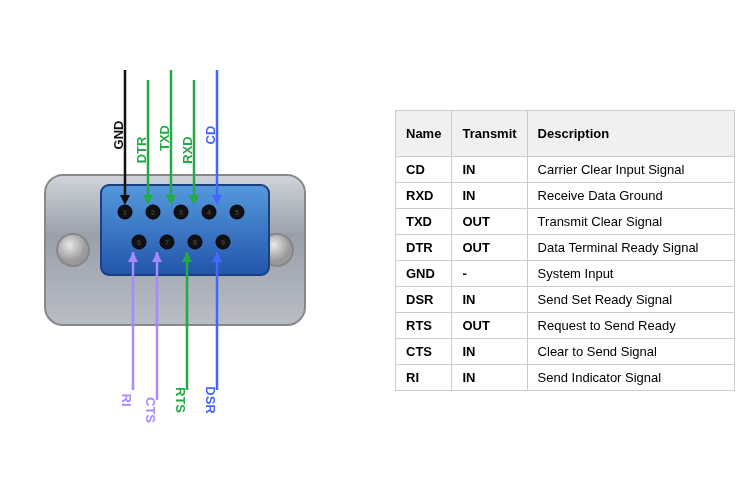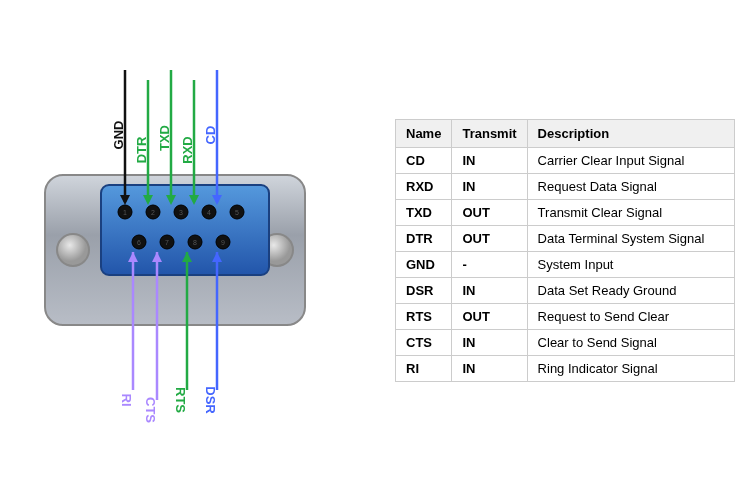--- a/index.html
+++ b/index.html
@@ -36,21 +36,21 @@
       align-items: center;
       justify-content: flex-start;
     }
     table {
       border-collapse: collapse;
       font-size: 13px;
       width: 340px;
     }
     th {
       background: #f0f0f0;
-      padding: 6px 10px;
+      padding: 15px 10px;
       text-align: left;
       border: 1px solid #ccc;
       font-weight: bold;
       font-size: 13px;
     }
     td {
       padding: 5px 10px;
       border: 1px solid #ccc;
       vertical-align: middle;
     }
@@ -168,53 +168,53 @@
       </thead>
       <tbody id="table-body">
       <tr>
     <td>CD</td>
     <td>IN</td>
     <td>Carrier Clear Input Signal</td>
   </tr>
           <tr>
     <td>RXD</td>
     <td>IN</td>
-    <td>Request Data Signal</td>
+    <td>Receive Data Ground</td>
   </tr>
           <tr>
     <td>TXD</td>
     <td>OUT</td>
     <td>Transmit Clear Signal</td>
   </tr>
           <tr>
     <td>DTR</td>
     <td>OUT</td>
-    <td>Data Terminal System Signal</td>
+    <td>Data Terminal Ready Signal</td>
   </tr>
           <tr>
     <td>GND</td>
     <td>-</td>
     <td>System Input</td>
   </tr>
           <tr>
     <td>DSR</td>
     <td>IN</td>
-    <td>Data Set Ready Ground</td>
+    <td>Send Set Ready Signal</td>
   </tr>
           <tr>
     <td>RTS</td>
     <td>OUT</td>
-    <td>Request to Send Clear</td>
+    <td>Request to Send Ready</td>
   </tr>
           <tr>
     <td>CTS</td>
     <td>IN</td>
     <td>Clear to Send Signal</td>
   </tr>
           <tr>
     <td>RI</td>
     <td>IN</td>
-    <td>Ring Indicator Signal</td>
+    <td>Send Indicator Signal</td>
   </tr>
         </tbody>
     </table>
   </div>
 </div>
 
 </body></html>

